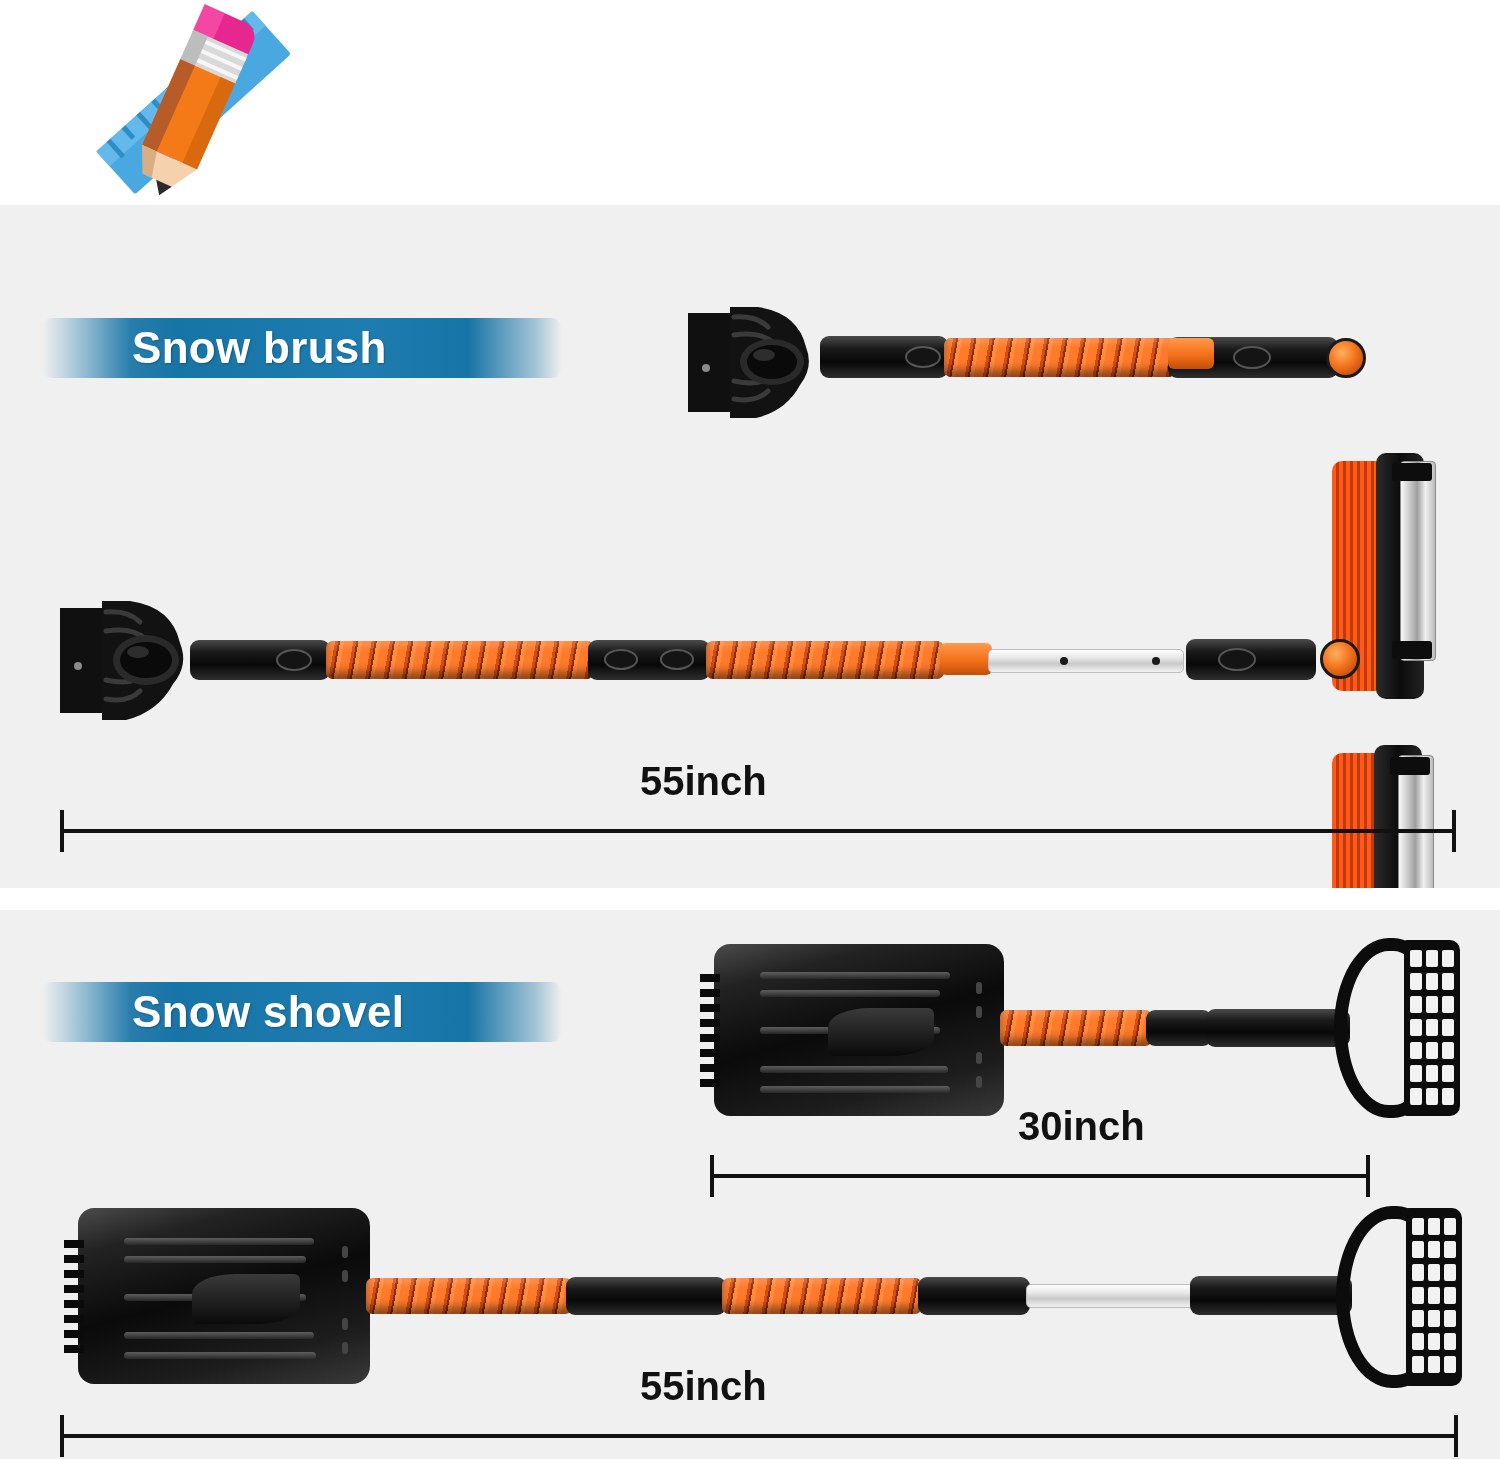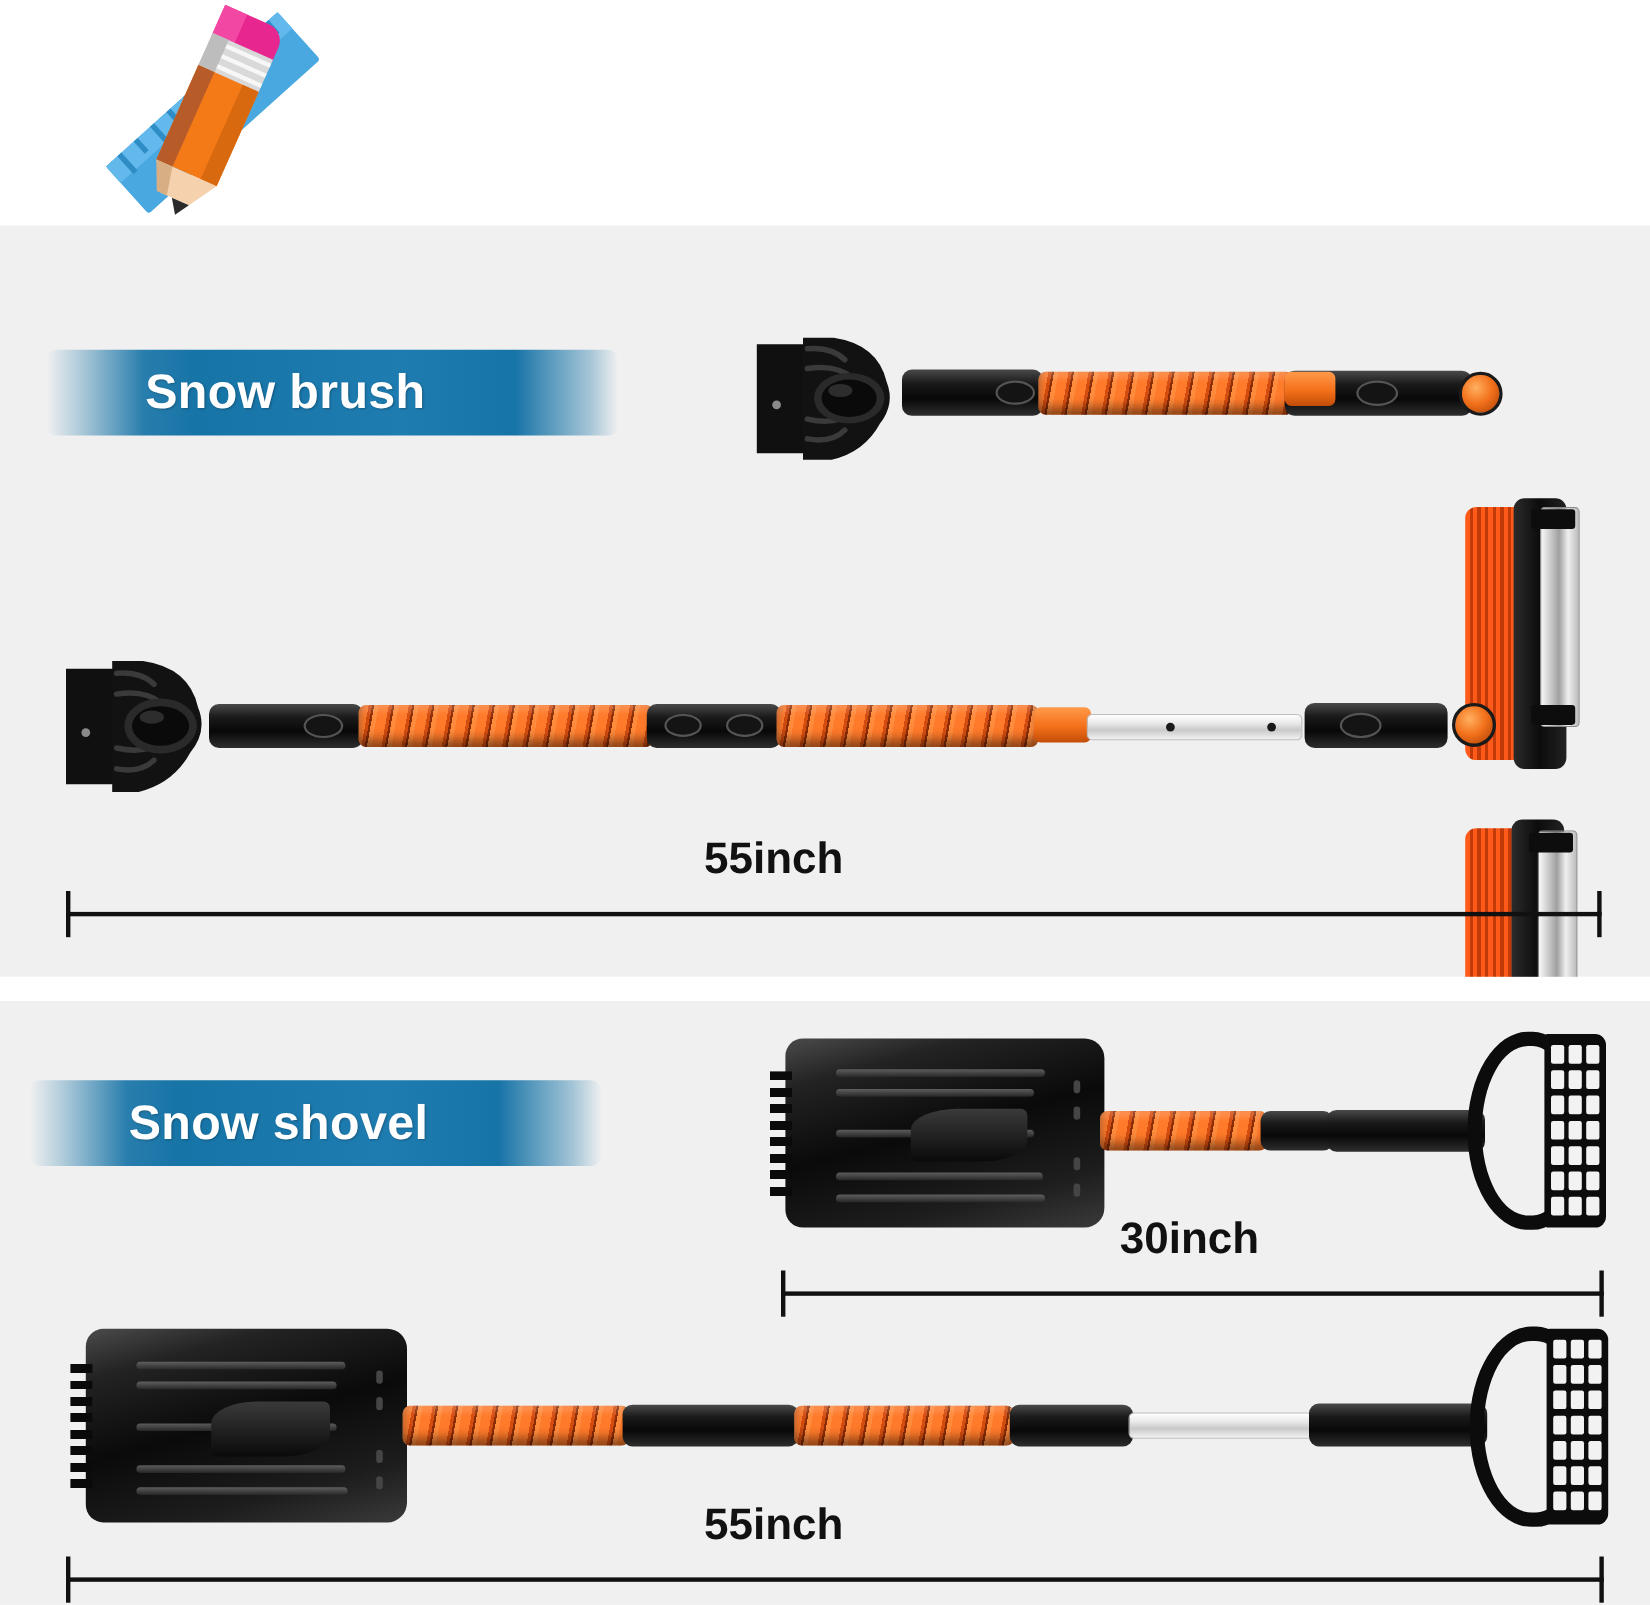--- a/index.html
+++ b/index.html
@@ -40,21 +40,21 @@
   }
   .sec-brush{top:205px;height:683px;}
   .divider{
     position:absolute;left:0;top:888px;width:1500px;height:22px;background:#ffffff;
   }
   .sec-shovel{top:910px;height:549px;}
 
   
   .label-banner{
     position:absolute;
-    height:78px;
+    height:60px;
     width:520px;
     background:linear-gradient(90deg,
         rgba(23,116,167,0) 0%,
         rgba(23,116,167,0.25) 5%,
         rgba(23,116,167,0.92) 17%,
         #1774a7 26%,
         #1f7cb0 62%,
         #1774a7 82%,
         rgba(23,116,167,0.35) 95%,
         rgba(23,116,167,0) 100%);
@@ -353,21 +353,21 @@
       <div class="bar"></div>
       <div class="cap l"></div>
       <div class="cap r"></div>
     </div>
   </div>
 
   <div class="divider"></div>
 
   <div class="section sec-shovel">
 
-    <div class="label-banner" style="left:27px;top:72px;">
+    <div class="label-banner" style="left:42px;top:72px;">
       <span class="txt">Snow shovel</span>
     </div>
 
     <div class="tool">
 
       <div class="shovel-blade">
         <div class="blade-body" style="left:714px;top:34px;width:290px;height:172px;"></div>
         <div class="blade-serr" style="left:700px;top:64px;width:20px;height:114px;"></div>
         <div class="blade-rib" style="left:760px;top:62px;width:190px;"></div>
         <div class="blade-rib" style="left:760px;top:80px;width:180px;"></div>
@@ -412,21 +412,21 @@
               <rect x="38" y="125" width="12" height="17" rx="2"></rect>
               <rect x="6" y="148" width="12" height="17" rx="2"></rect>
               <rect x="22" y="148" width="12" height="17" rx="2"></rect>
               <rect x="38" y="148" width="12" height="17" rx="2"></rect>
             </g>
           </svg>
         </div>
       </div>
     </div>
 
-    <div class="dim" style="left:710px;top:240px;width:748px;">
+    <div class="dim" style="left:710px;top:240px;width:660px;">
       <span class="dimlabel" style="left:308px;">30inch</span>
       <div class="bar"></div>
       <div class="cap l"></div>
       <div class="cap r"></div>
     </div>
 
     <div class="tool">
 
       <div class="shovel-blade">
         <div class="blade-body" style="left:78px;top:298px;width:292px;height:176px;"></div>

